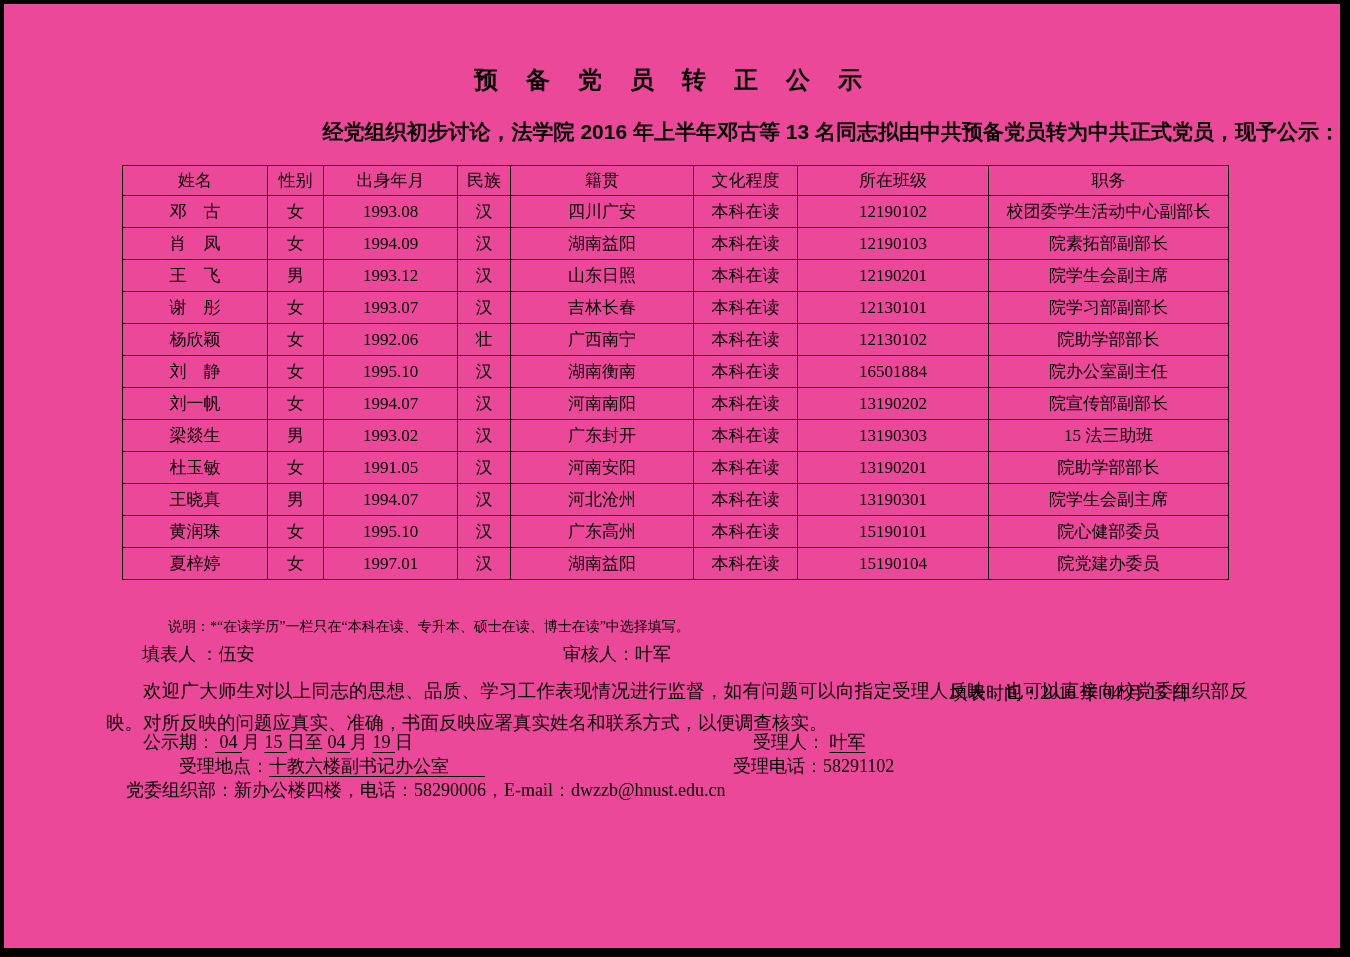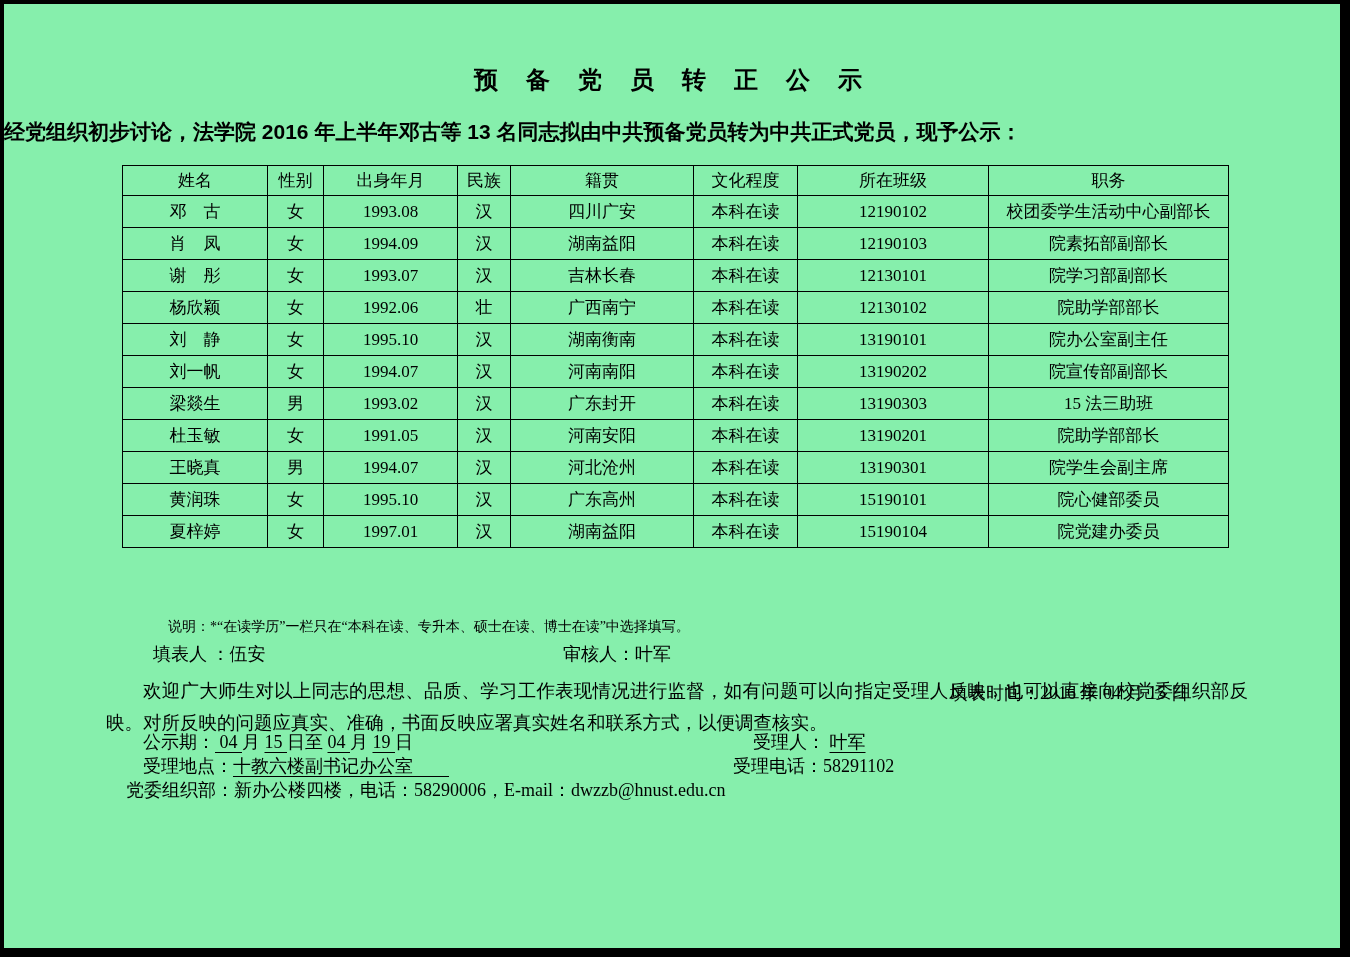--- a/index.html
+++ b/index.html
@@ -6,36 +6,36 @@
   body {
     width: 1350px; height: 957px;
     background: #000;
     position: relative;
     font-family: "Liberation Serif", "DejaVu Serif", serif;
     color: #000;
   }
   .page {
     position: absolute;
     left: 4px; top: 4px; right: 10px; bottom: 9px;
-    background: #86efac;
+    background: #ec4899;
     overflow: hidden;
   }
   .doc-title {
     position: absolute;
     left: 0; right: 0; top: 60px;
     text-align: center;
     font-size: 24px;
     font-weight: bold;
     letter-spacing: 8px;
     word-spacing: 6px;
   }
   .doc-subtitle {
     position: absolute;
     left: 0; right: 0; top: 114px;
-    text-align: left;
+    text-align: right;
     font-family: "Liberation Sans", "DejaVu Sans", sans-serif;
     font-size: 21px;
     font-weight: bold;
   }
   table.roster {
     position: absolute;
     left: 118px; top: 161px;
     border-collapse: collapse;
     table-layout: fixed;
     width: 1106px;
@@ -120,20 +120,30 @@
           <td>肖　凤</td>
           <td>女</td>
           <td>1994.09</td>
           <td>汉</td>
           <td>湖南益阳</td>
           <td>本科在读</td>
           <td>12190103</td>
           <td>院素拓部副部长</td>
         </tr>
         <tr>
+          <td>王　飞</td>
+          <td>男</td>
+          <td>1993.12</td>
+          <td>汉</td>
+          <td>山东日照</td>
+          <td>本科在读</td>
+          <td>12190201</td>
+          <td>院学生会副主席</td>
+        </tr>
+        <tr>
           <td>谢　彤</td>
           <td>女</td>
           <td>1993.07</td>
           <td>汉</td>
           <td>吉林长春</td>
           <td>本科在读</td>
           <td>12130101</td>
           <td>院学习部副部长</td>
         </tr>
         <tr>
@@ -146,21 +156,21 @@
           <td>12130102</td>
           <td>院助学部部长</td>
         </tr>
         <tr>
           <td>刘　静</td>
           <td>女</td>
           <td>1995.10</td>
           <td>汉</td>
           <td>湖南衡南</td>
           <td>本科在读</td>
-          <td>13190101</td>
+          <td>16501884</td>
           <td>院办公室副主任</td>
         </tr>
         <tr>
           <td>刘一帆</td>
           <td>女</td>
           <td>1994.07</td>
           <td>汉</td>
           <td>河南南阳</td>
           <td>本科在读</td>
           <td>13190202</td>
@@ -215,38 +225,38 @@
           <td>本科在读</td>
           <td>15190104</td>
           <td>院党建办委员</td>
         </tr>
       </tbody>
   </table>
 
   <div class="note-line" style="left:164px; top:614px;">说明：*“在读学历”一栏只在“本科在读、专升本、硕士在读、博士在读”中选择填写。</div>
 
   <div class="row-line" style="top:638px;">
-    <span class="abs-span" style="left:149px;">填表人 ：伍安</span>
+    <span class="abs-span" style="left:138px;">填表人 ：伍安</span>
     <span class="abs-span" style="left:559px;">审核人：叶军</span>
     <span class="abs-span" style="left:946px;margin-top:39px;">填表时间：2016 年 04 月 15 日</span>
   </div>
 
   <div class="supervision">欢迎广大师生对以上同志的思想、品质、学习工作表现情况进行监督，如有问题可以向指定受理人反映，也可以直接向校党委组织部反映。对所反映的问题应真实、准确，书面反映应署真实姓名和联系方式，以便调查核实。</div>
 
   <div class="row-line" style="top:726px;">
     <span class="abs-span" style="left:139px;">
       <span>公示期：</span><span class="u"> 04 </span><span>月 </span><span class="u">15 </span><span>日至 </span><span class="u">04 </span><span>月 </span><span class="u"> 19 </span><span> 日</span>
     </span>
     <span class="abs-span" style="left:749px;">
       <span>受理人： </span><span class="u"> 叶军 </span>
     </span>
   </div>
 
   <div class="row-line" style="top:750px;">
-    <span class="abs-span" style="left:139px;">
+    <span class="abs-span" style="left:139px;text-align:right;">
       <span>受理地点：</span><span class="u">十教六楼副书记办公室　　</span>
     </span>
     <span class="abs-span" style="left:729px;">
       <span>受理电话：</span><span>58291102</span>
     </span>
   </div>
 
   <div class="row-line" style="top:774px;">
     <span class="abs-span" style="left:122px;">党委组织部：新办公楼四楼，电话：58290006，E-mail：dwzzb@hnust.edu.cn</span>
   </div>

